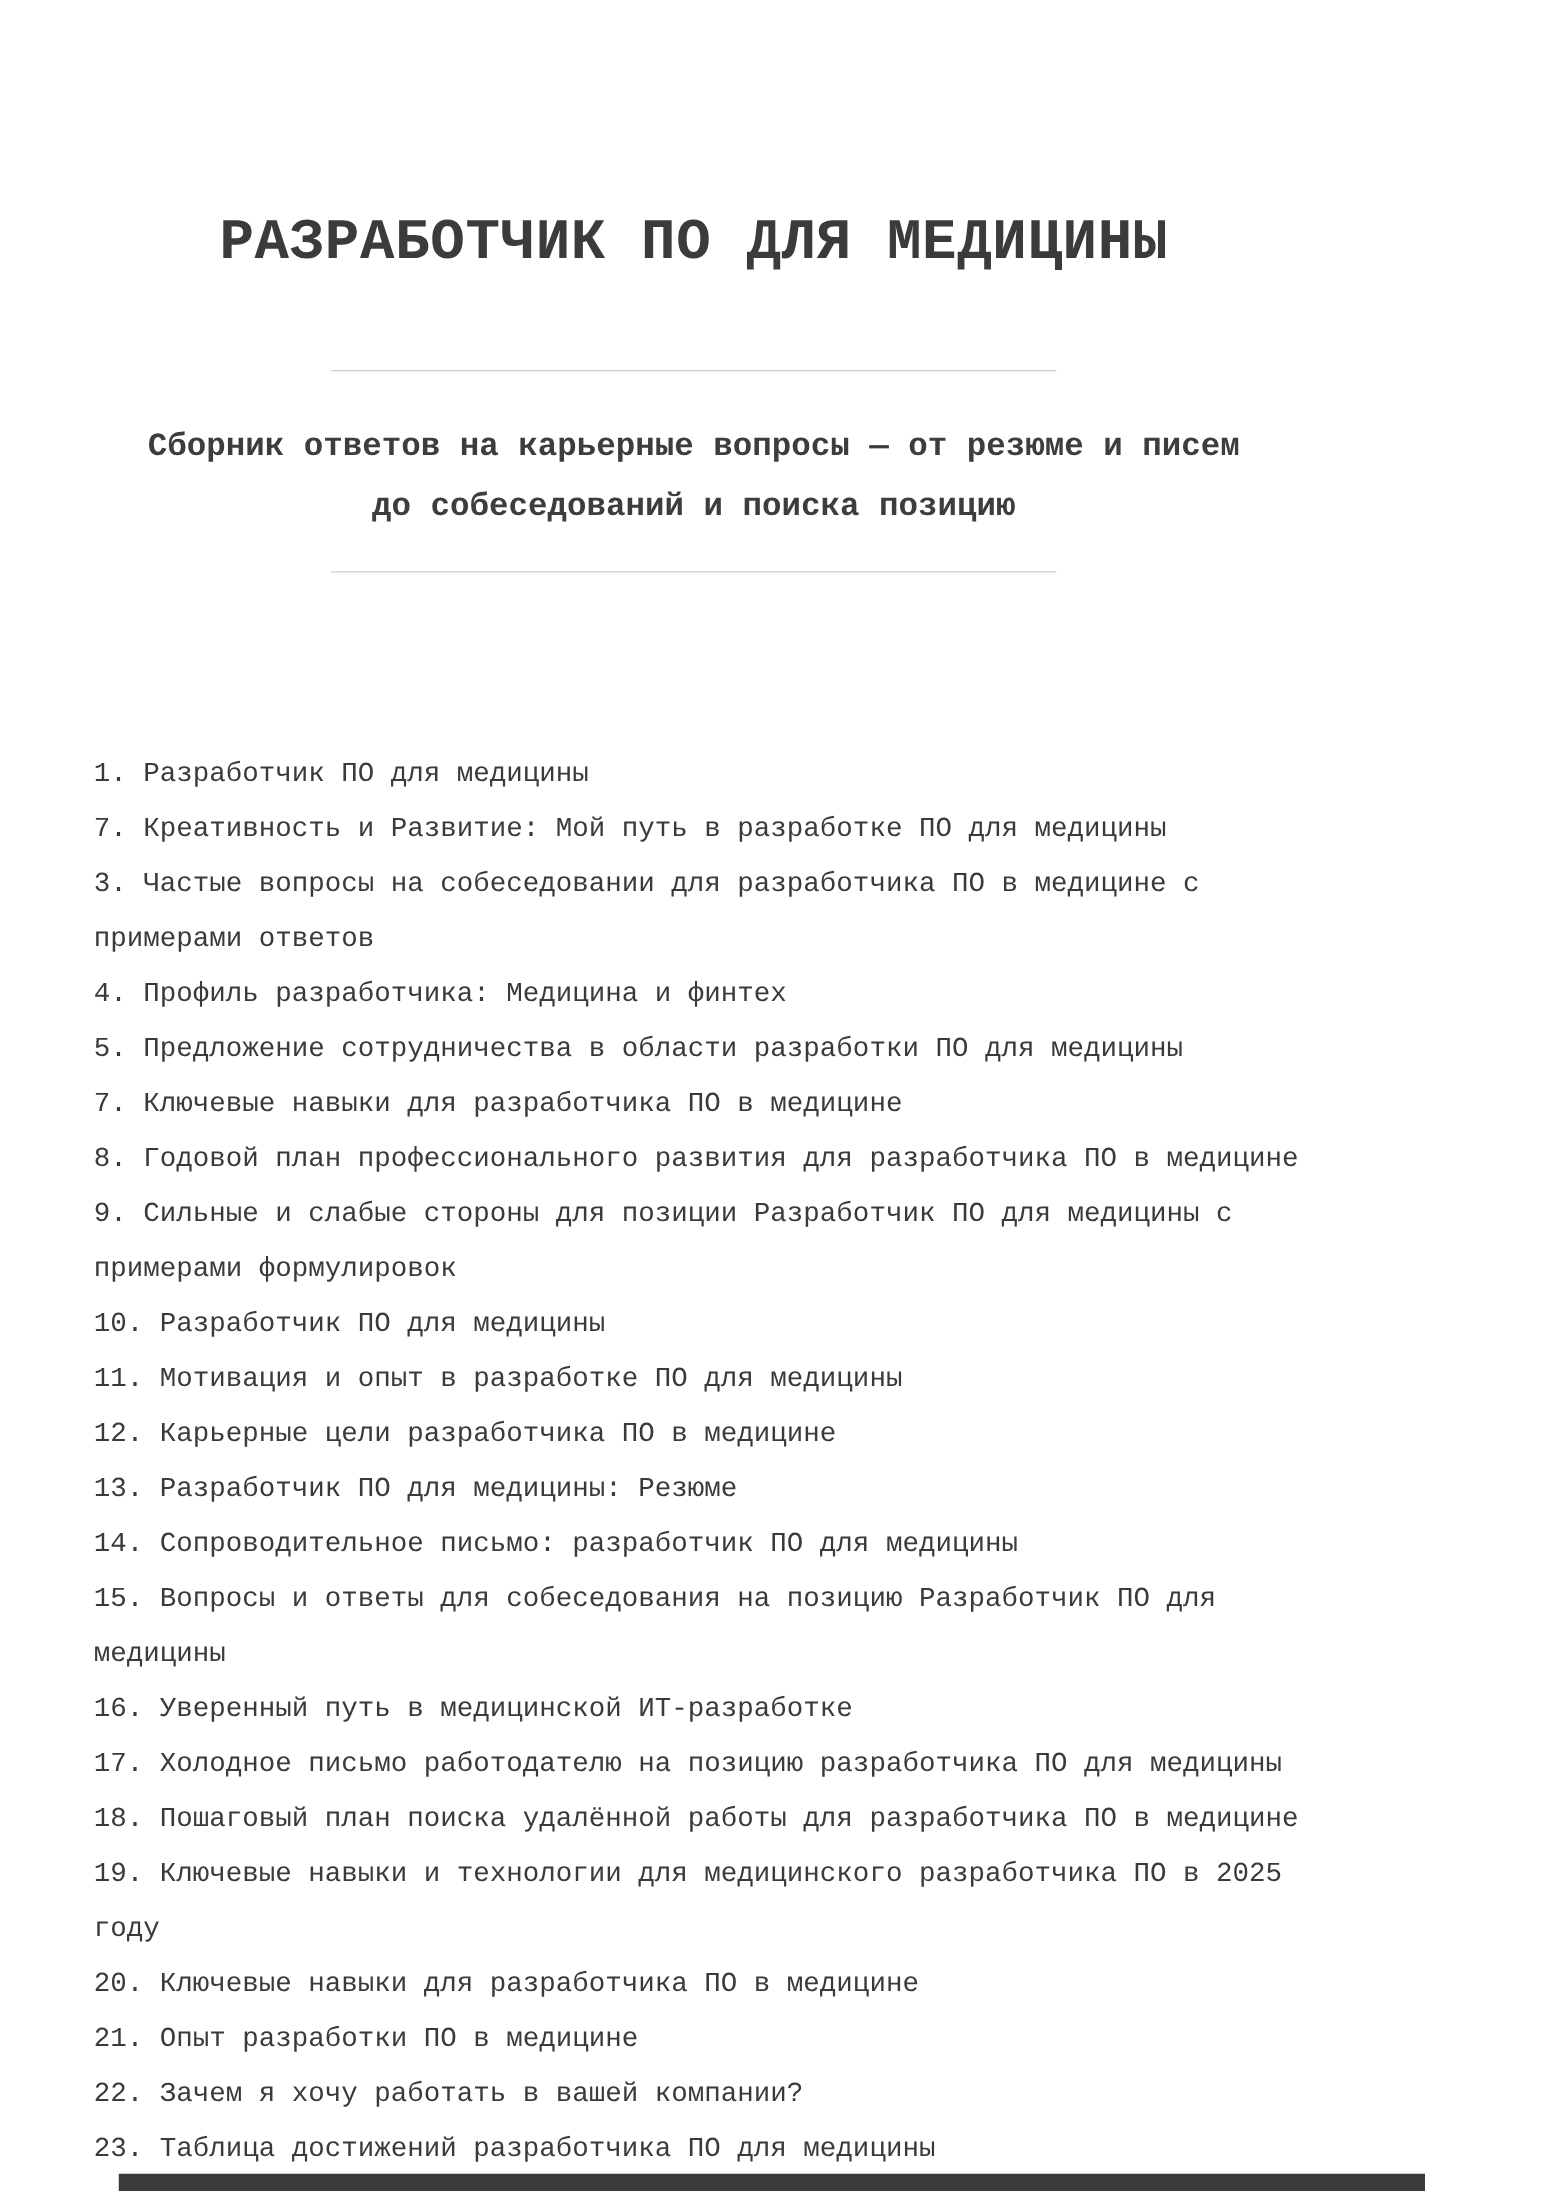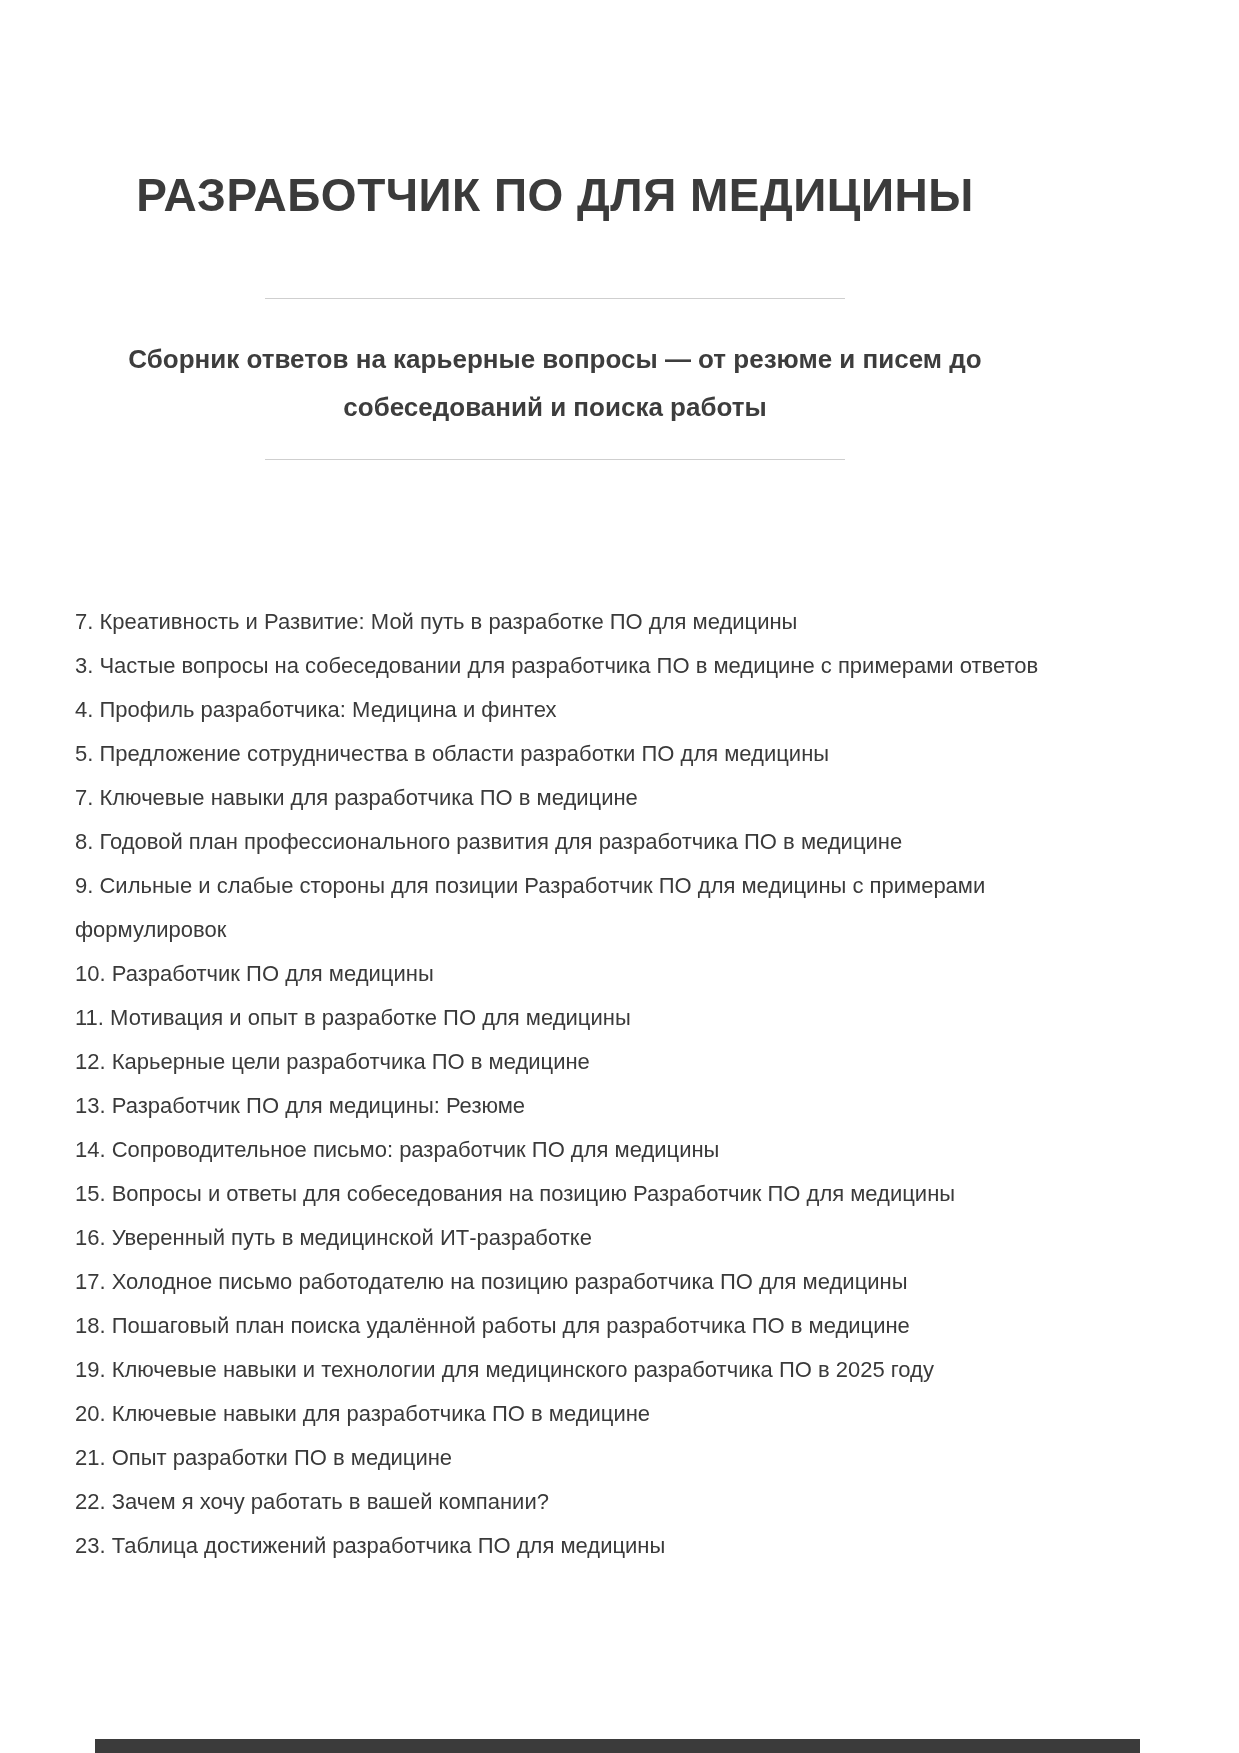--- a/index.html
+++ b/index.html
@@ -1,15 +1,15 @@
 <!DOCTYPE html>
 <html><head>
 <meta charset="utf-8">
 <style>
-  * { margin: 0; padding: 0; box-sizing: border-box; }
+  * { margin: 0; padding: 0; box-sizing: border-box; font-family: Liberation Mono, monospace; }
 
   html, body {
     width: 1239px;
     height: 1753px;
     background: #ffffff;
     font-family: "Liberation Sans", "DejaVu Sans", sans-serif;
     color: #3b3b3b;
     overflow: hidden;
   }
 
@@ -77,26 +77,27 @@
 </head>
 <body>
 
 <div class="page">
 
   <div class="header">
     <h1 class="doc-title">РАЗРАБОТЧИК ПО ДЛЯ МЕДИЦИНЫ</h1>
 
     <div class="divider divider-top"></div>
 
-    <h2 class="doc-subtitle">Сборник ответов на карьерные вопросы — от резюме и писем до собеседований и поиска работы</h2>
+    <h2 class="doc-subtitle">Сборник ответов на карьерные вопросы — от резюме и писем до собеседований и поиска позицию</h2>
 
     <div class="divider divider-bottom"></div>
   </div>
 
   <div class="toc">
+    <div class="toc-item">1. Разработчик ПО для медицины</div>
     <div class="toc-item">7. Креативность и Развитие: Мой путь в разработке ПО для медицины</div>
     <div class="toc-item">3. Частые вопросы на собеседовании для разработчика ПО в медицине с примерами ответов</div>
     <div class="toc-item">4. Профиль разработчика: Медицина и финтех</div>
     <div class="toc-item">5. Предложение сотрудничества в области разработки ПО для медицины</div>
     <div class="toc-item">7. Ключевые навыки для разработчика ПО в медицине</div>
     <div class="toc-item">8. Годовой план профессионального развития для разработчика ПО в медицине</div>
     <div class="toc-item">9. Сильные и слабые стороны для позиции Разработчик ПО для медицины с примерами формулировок</div>
     <div class="toc-item">10. Разработчик ПО для медицины</div>
     <div class="toc-item">11. Мотивация и опыт в разработке ПО для медицины</div>
     <div class="toc-item">12. Карьерные цели разработчика ПО в медицине</div>

